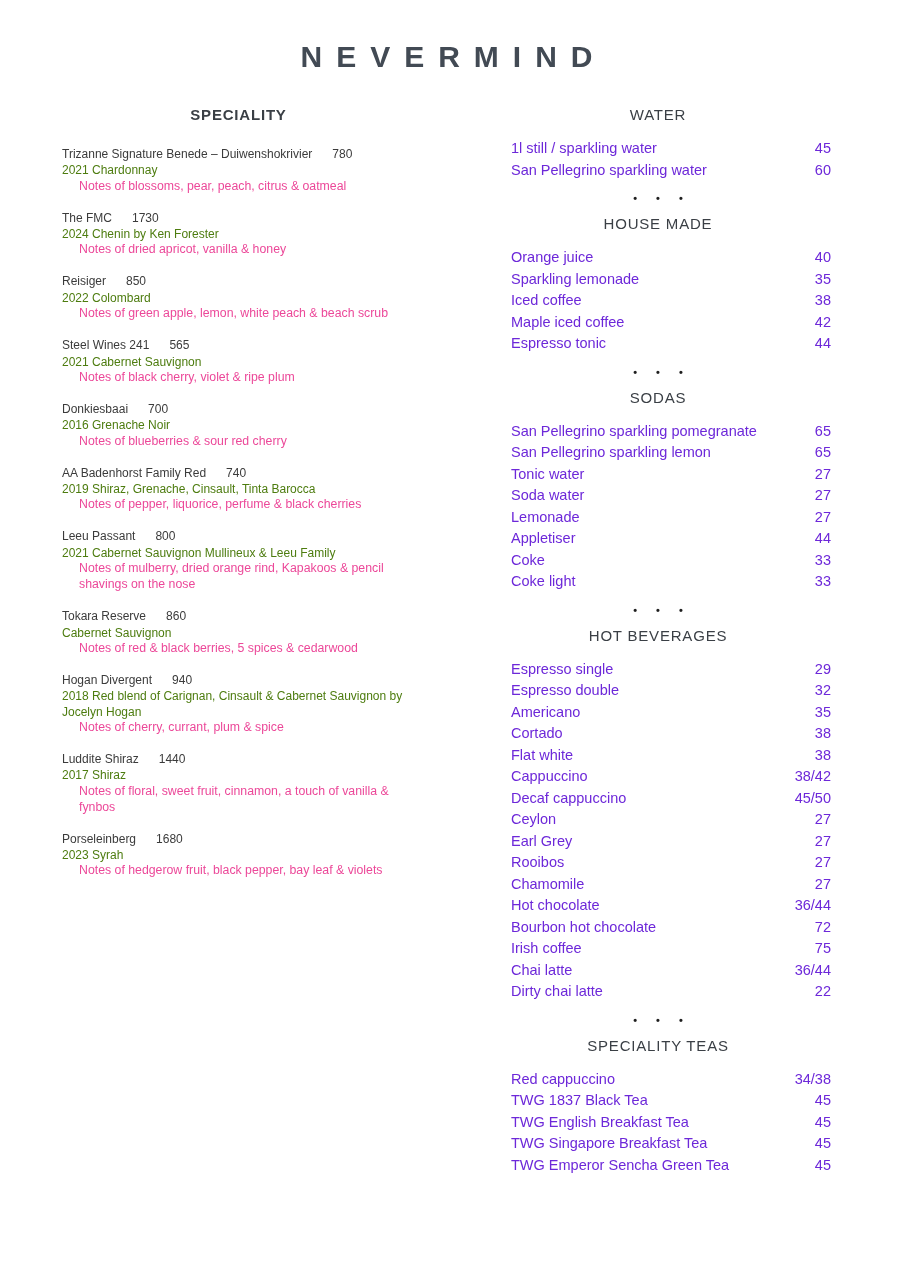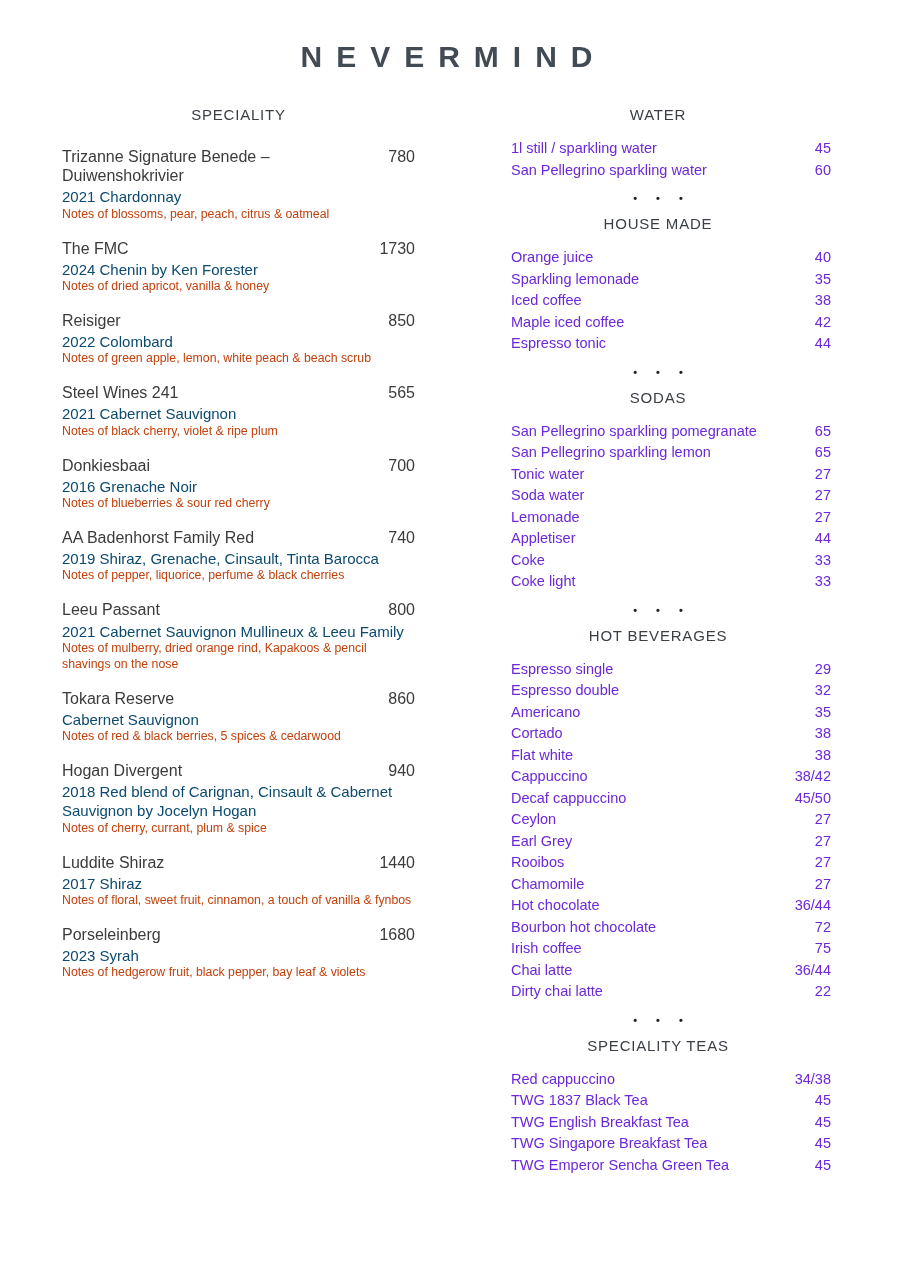--- a/index.html
+++ b/index.html
@@ -21,49 +21,50 @@
     color: #424a54;
     margin: 6px 0 32px 0;
   }
   .columns { display: flex; align-items: flex-start; }
   .col-left  { width: 353px; flex: none; }
   .col-right { width: 346px; flex: none; margin-left: 70px; }
 
   .col-header {
     text-align: center;
     font-size: 15px;
-    font-weight: 400;
+    font-weight: 700;
     letter-spacing: 0.8px;
     color: #3a3f45;
     margin: 0 0 24px 0;
   }
 
   
   .wine { margin-bottom: 16px; }
   .wine-top {
     display: flex;
-    justify-content: space-between;
     align-items: baseline;
-    font-size: 16px;
+    font-size: 12px;
     font-weight: 500;
     color: #3b3b3b;
     line-height: 1.2;
     margin-bottom: 2px;
+    gap: 8px;
   }
   .wine-name  { padding-right: 12px; }
   .wine-price { flex: none; }
   .wine-sub {
-    font-size: 15px;
-    color: #0c4a6e;
+    font-size: 12px;
+    color: #4d7c0f;
     line-height: 1.28;
   }
   .wine-notes {
     font-size: 12.3px;
-    color: #c2410c;
+    color: #ec4899;
     line-height: 1.3;
+    margin-left: 17px;
   }
 
   
   .menu-row {
     display: flex;
     justify-content: space-between;
     align-items: flex-end;
     font-size: 14.5px;
     color: #6d28d9;
     line-height: 21.5px;

